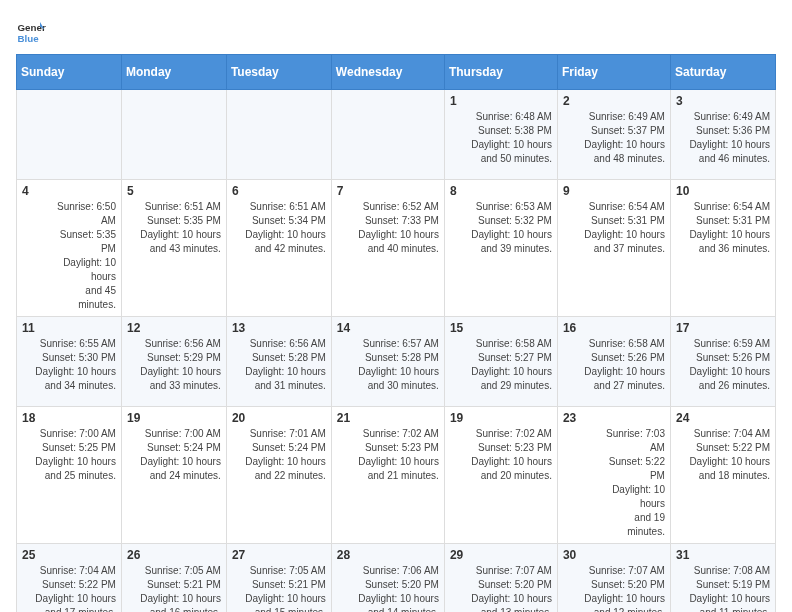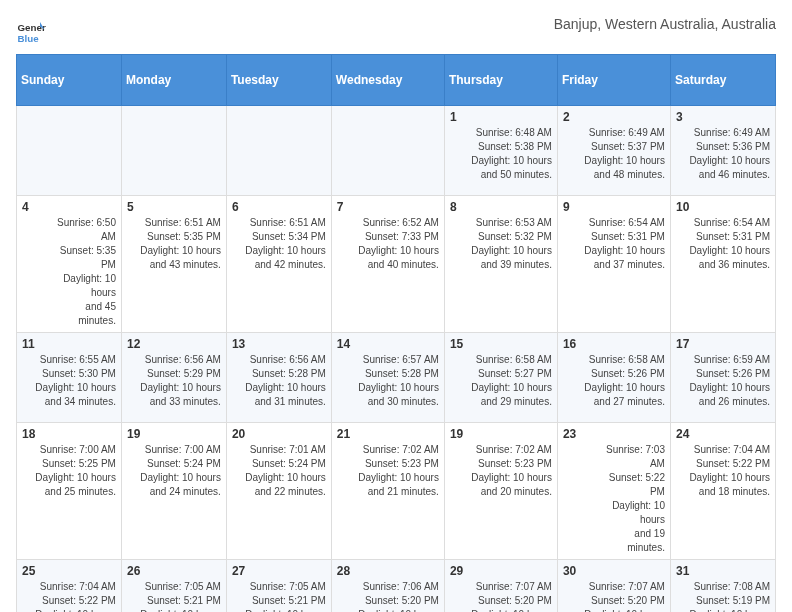--- a/index.html
+++ b/index.html
@@ -40,21 +40,21 @@
     table {
       width: 100%;
       border-collapse: collapse;
       font-size: 11px;
     }
     thead tr {
       background: #4a90d9;
       color: #fff;
     }
     thead th {
-      padding: 18px 4px;
+      padding: 10px 4px;
       text-align: left;
       font-weight: bold;
       font-size: 12px;
       border: 1px solid #3a7fc8;
     }
     tbody tr {
       vertical-align: top;
     }
     tbody td {
       border: 1px solid #ddd;
@@ -93,21 +93,20 @@
 
 <div class="header">
   <div class="logo">
     <svg class="logo-icon" viewBox="0 0 40 40">
       <text x="2" y="20" font-size="13" font-weight="bold" fill="#333">General</text>
       <text x="2" y="34" font-size="13" font-weight="bold" fill="#4a90d9">Blue</text>
       <polygon points="32,8 38,18 32,14" fill="#4a90d9"></polygon>
     </svg>
   </div>
   <div class="title-block">
-    <div class="subtitle">Banjup, Western Australia, Australia</div>
   </div>
 </div>
 
 <table>
   <thead>
     <tr>
       <th class="col-sun">Sunday</th>
       <th class="col-mon">Monday</th>
       <th class="col-tue">Tuesday</th>
       <th class="col-wed">Wednesday</th>

